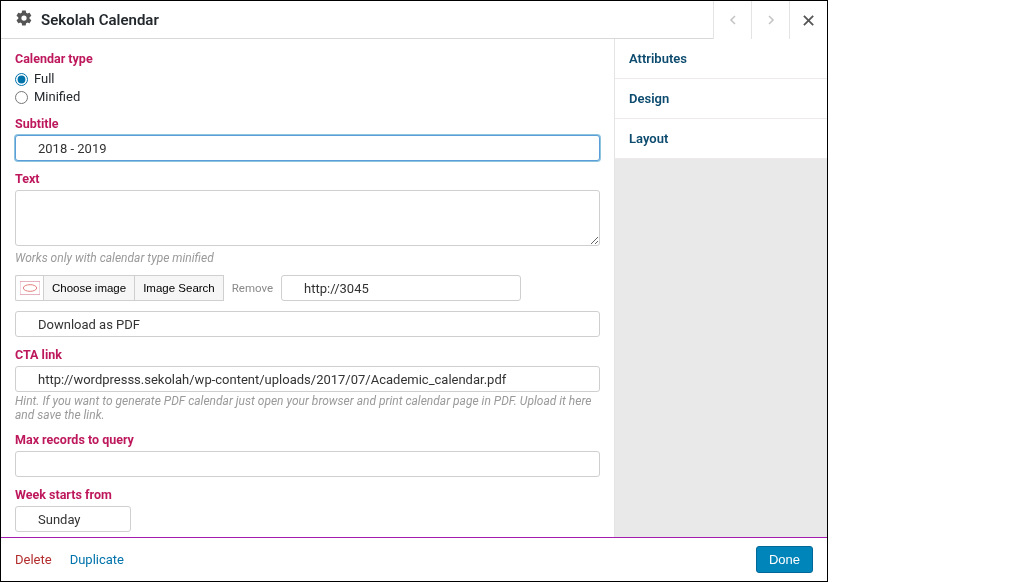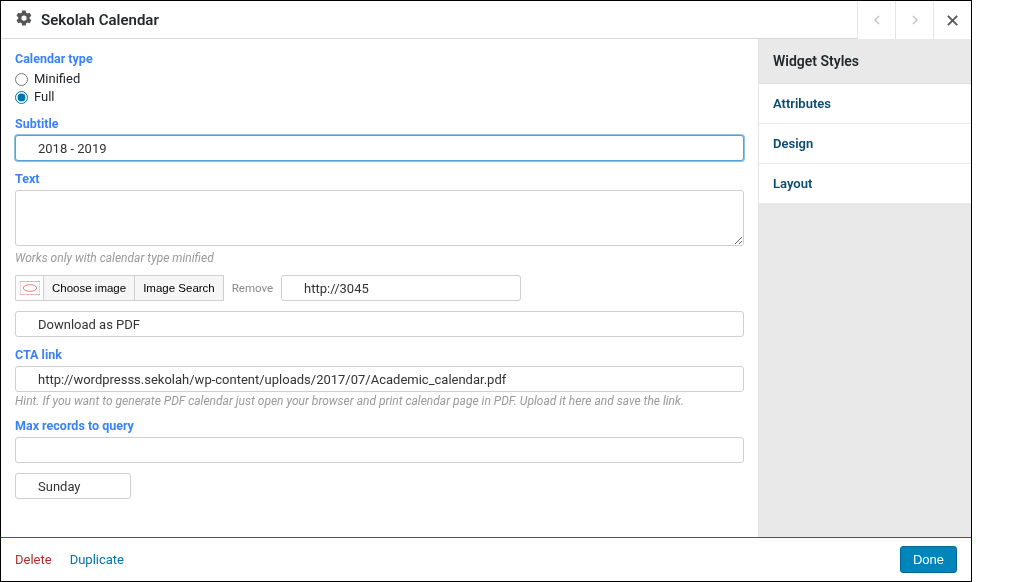--- a/index.html
+++ b/index.html
@@ -1,31 +1,31 @@
 <!DOCTYPE html>
 <html><head>
 <meta charset="utf-8">
 <style>
   * { box-sizing: border-box; margin: 0; padding: 0; }
   html, body { width: 1024px; height: 582px; font-family: -apple-system, BlinkMacSystemFont, "Segoe UI", Roboto, Arial, sans-serif; font-size: 13px; color: #23282d; background: #fff; overflow: hidden; }
-  .outer { border: 1px solid #000; width: 972px; height: 582px; display: flex; flex-direction: column; }
+  .outer { border: 1px solid #000; width: 828px; height: 582px; display: flex; flex-direction: column; }
   .topbar { display: flex; align-items: center; border-bottom: 1px solid #d8d8d8; background: #fff; height: 38px; }
   .topbar .title-wrap { display: flex; align-items: center; gap: 8px; padding: 0 14px; flex: 1; }
   .topbar .gear svg { width: 18px; height: 18px; fill: #555; }
   .topbar h1 { font-size: 15px; font-weight: 600; color: #23282d; }
   .topbar .nav-right { display: flex; height: 100%; }
   .topbar .nav-btn { width: 38px; height: 38px; border-left: 1px solid #e4e4e4; display: flex; align-items: center; justify-content: center; color: #c5c5c5; font-size: 14px; background:#fff; }
   .topbar .nav-btn.close { color: #555; font-size: 18px; font-weight: 300; }
   .main { display: flex; flex: 1; min-height: 0; }
   .form-area { flex: 1; padding: 12px 14px 0 14px; overflow-y: auto; border-right: 1px solid #e4e4e4; }
   .sidebar { width: 212px; background: #e9e9e9; display: flex; flex-direction: column; }
   .sidebar .sb-header { padding: 14px 14px; font-size: 14px; font-weight: 600; border-bottom: 1px solid #dcdcdc; color:#23282d; }
   .sidebar .sb-item { background: #fff; padding: 12px 14px; border-bottom: 1px solid #eceaea; font-size: 13px; font-weight: 600; cursor: pointer; color:#0c4a6e; }
   .field { margin-bottom: 10px; }
-  .field > label { display: block; font-weight: 700; font-size: 12.5px; margin-bottom: 4px; color:#3b82f6; }
+  .field > label { display: block; font-weight: 700; font-size: 12.5px; margin-bottom: 4px; color:#be185d; }
   .radio-row { display: flex; align-items: center; gap: 6px; font-size: 13px; line-height: 18px; }
   .radio-row input { accent-color: #0073aa; }
   input[type=text].txt, textarea.txt, select.sel {
     width: 100%; border: 1px solid #cfcfcf; border-radius: 3px; padding: 4px 22px; font-size: 13px; font-family: inherit; background:#fff; color:#333;
   }
   input[type=text].txt { height: 26px; }
   textarea.txt { height: 56px; resize: both; }
   .subtitle-focus { border-color:#5b9dd9 !important; box-shadow: 0 0 0 1px rgba(30,140,190,.5); }
   .hint { font-size: 12px; color:#9a9a9a; font-style: italic; margin-top: 2px; }
   .banner-row { display:flex; align-items:center; gap:8px; }
@@ -73,26 +73,26 @@
       <div class="nav-btn close">✕</div>
     </div>
   </div>
 
   <div class="main">
     <div class="form-area">
 
       <div class="field">
         <label>Calendar type</label>
         <div class="radio-row">
+          <input type="radio" name="ct" checked="" style="">
+          <span>Full</span>
+        </div>
+        <div class="radio-row">
           <input type="radio" name="ct" style="">
           <span>Minified</span>
-        </div>
-        <div class="radio-row">
-          <input type="radio" name="ct" checked="" style="">
-          <span>Full</span>
         </div>
       </div>
 
       <div class="field">
         <label>Subtitle</label>
         <input type="text" class="txt subtitle-focus" value="2018 - 2019" style="">
       </div>
 
       <div class="field">
         <label>Text</label>
@@ -126,32 +126,32 @@
         <input type="text" class="txt" value="http://wordpresss.sekolah/wp-content/uploads/2017/07/Academic_calendar.pdf" style="">
         <div class="hint">Hint. If you want to generate PDF calendar just open your browser and print calendar page in PDF. Upload it here and save the link.</div>
       </div>
 
       <div class="field">
         <label>Max records to query</label>
         <input type="text" class="txt" value="" style="">
       </div>
 
       <div class="field">
+        <label>Week starts from</label>
         <div class="sel-wrap">
           <select class="sel">
             <option>Sunday</option>
           </select>
           
         </div>
       </div>
 
     </div>
 
     <div class="sidebar">
-      <div class="sb-header">Widget Styles</div>
       <div class="sb-item">Attributes</div>
       <div class="sb-item">Design</div>
       <div class="sb-item">Layout</div>
     </div>
   </div>
 
   <div class="footer">
     <div class="left">
       <span class="delete">Delete</span>
       <span class="duplicate">Duplicate</span>

